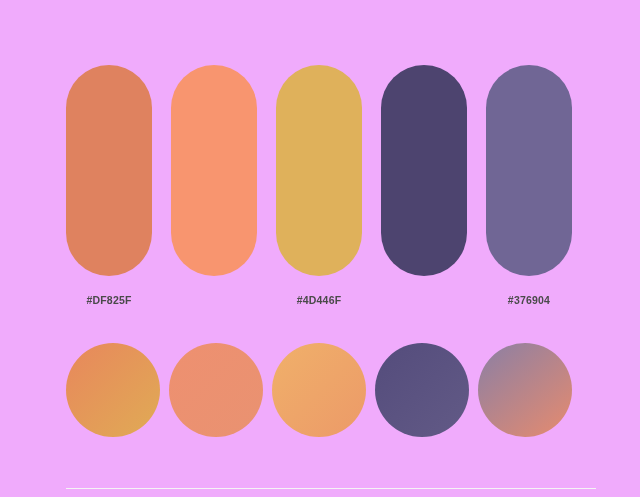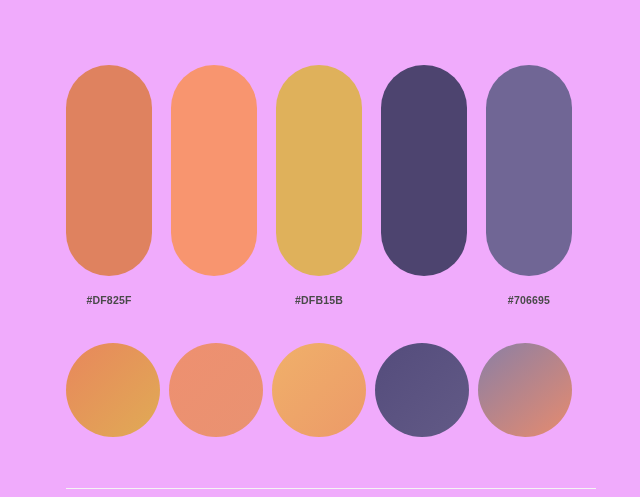--- a/index.html
+++ b/index.html
@@ -123,24 +123,24 @@
     <div class="pill-cell">
       <div class="pill-swatch" style="background: rgb(112, 102, 149);"></div>
     </div>
   </div>
 
   <div id="label-row">
     <div class="label-cell">
       <span class="hex-label" style="color: rgb(74, 74, 74);">#DF825F</span>
     </div>
     <div class="label-cell">
-      <span class="hex-label" style="color: rgb(74, 74, 74);">#DFB15B</span>
+      <span class="hex-label" style="color: rgb(74, 74, 74);">#4D446F</span>
     </div>
     <div class="label-cell">
-      <span class="hex-label" style="color: rgb(74, 74, 74);">#706695</span>
+      <span class="hex-label" style="color: rgb(74, 74, 74);">#376904</span>
     </div>
   </div>
 
   <div id="circle-row">
     <div class="circle-cell">
       <div class="circle-swatch" style="background: linear-gradient(135deg, rgb(232, 135, 92), rgb(224, 171, 85));"></div>
     </div>
     <div class="circle-cell">
       <div class="circle-swatch" style="background: linear-gradient(135deg, rgb(238, 144, 112), rgb(233, 146, 113));"></div>
     </div>

